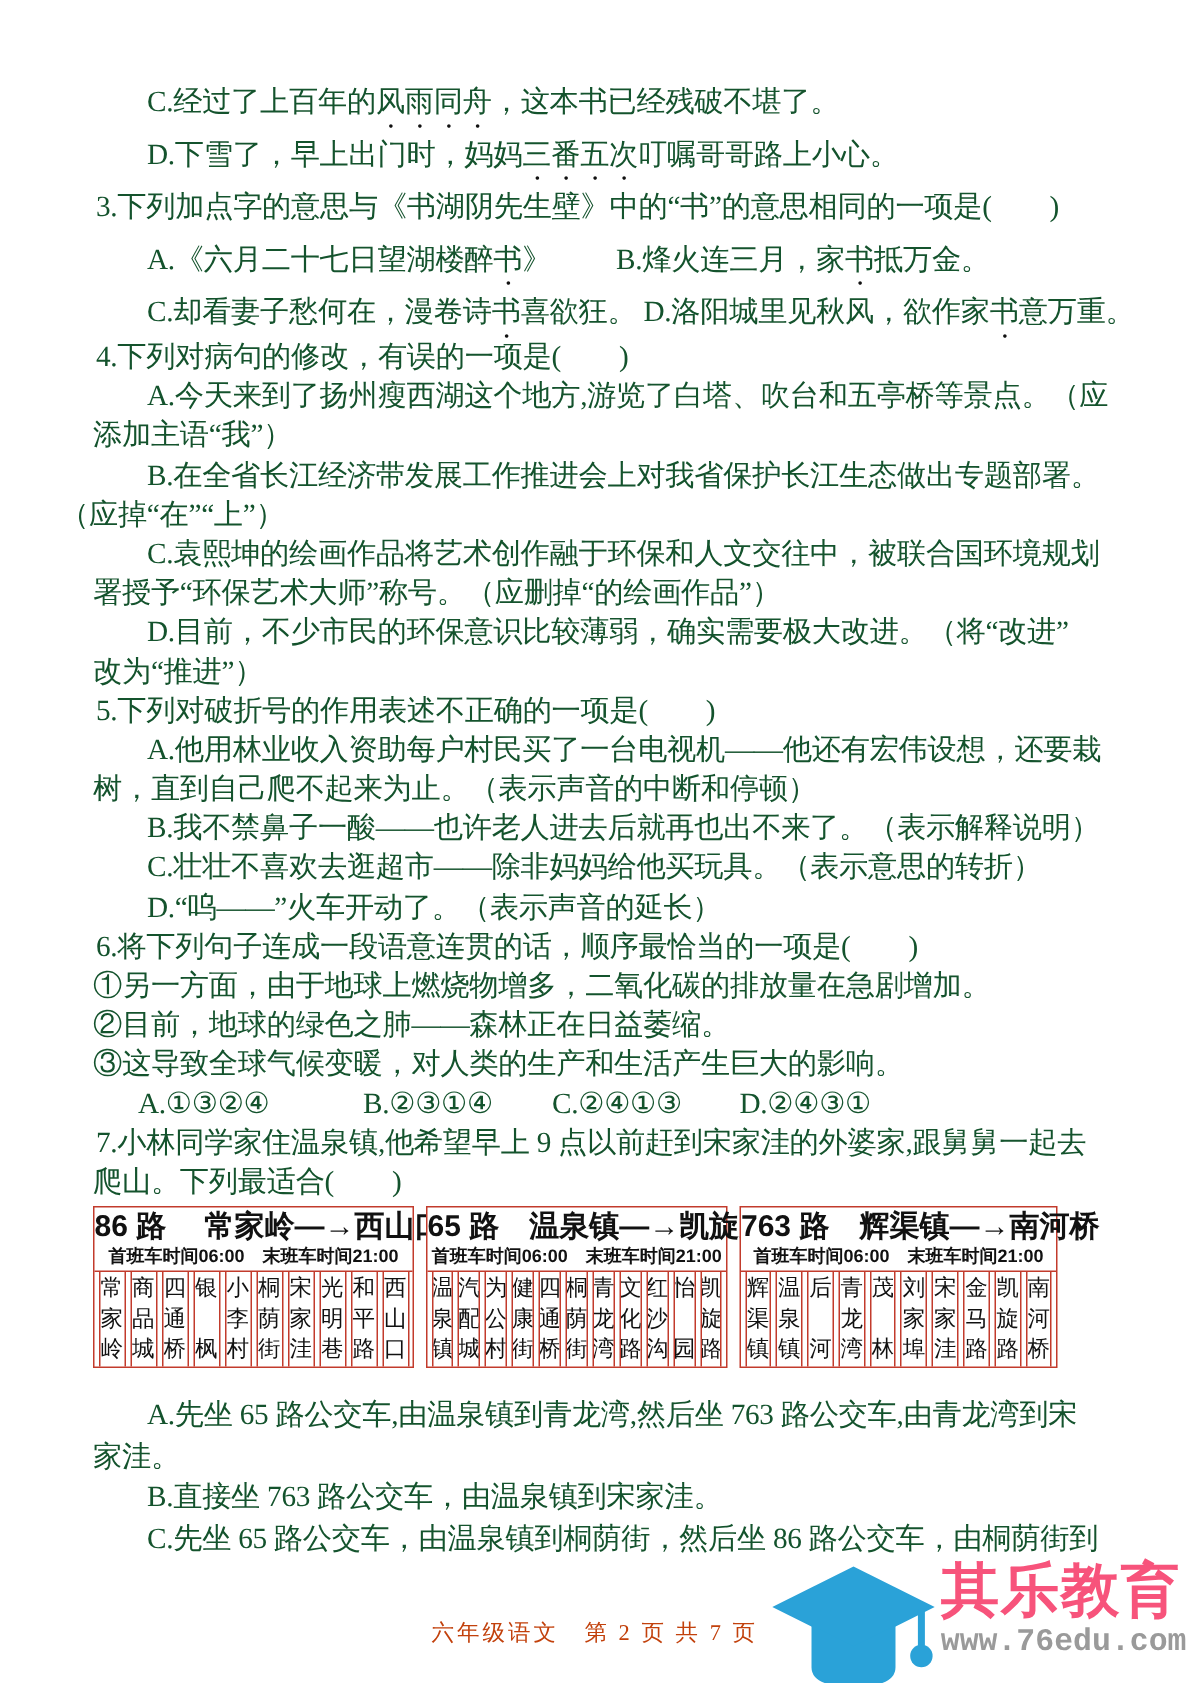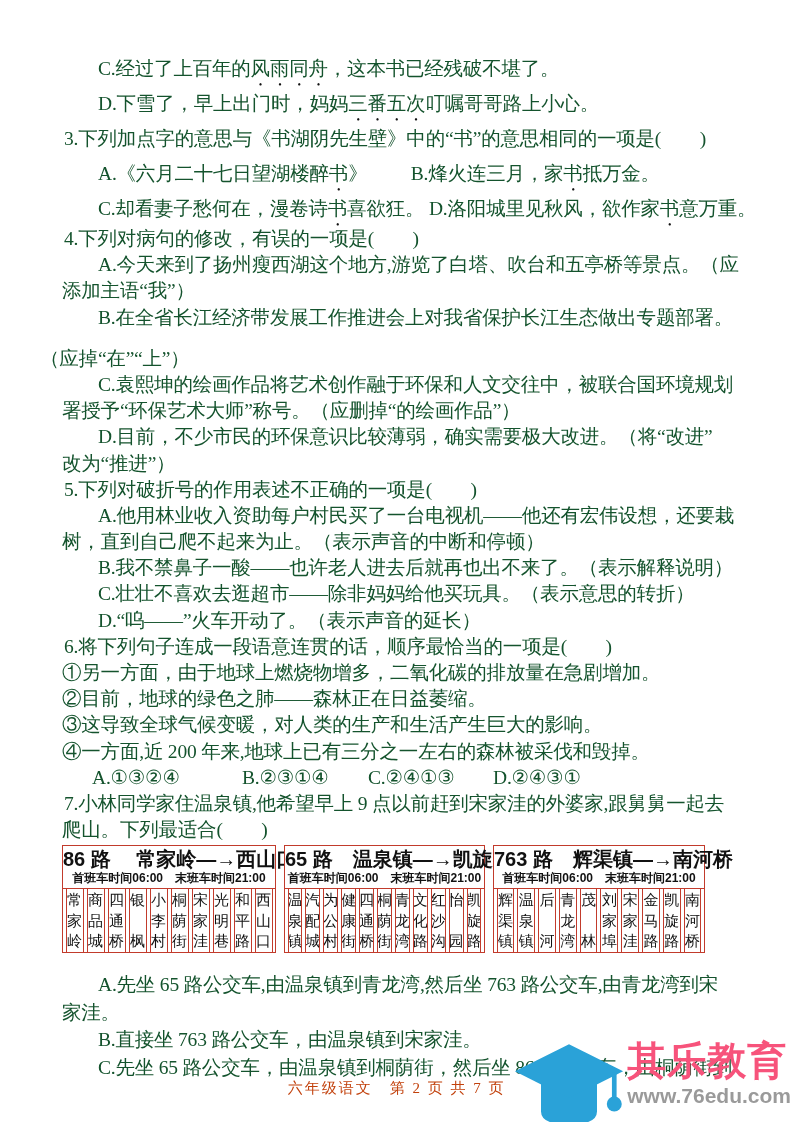--- a/index.html
+++ b/index.html
@@ -20,21 +20,21 @@
   #block-bottom .tline{line-height:27.5px;height:27.5px;}
   .tline{
     font-size:19.5px;
     letter-spacing:-0.2px;
     white-space:nowrap;
     color:#14532d;
   }
   .cls-q{padding-left:2px;}
   .cls-opt{padding-left:36px;}
   .cls-cont{padding-left:0;}
-  .cls-paren{margin-left:-22px;margin-top:15px;}
+  .cls-paren{margin-left:-22px;}
   .cls-optrow{display:flex;padding-left:30px;}
   .optitem{display:inline-block;}
   .optitem:nth-child(1){width:150px;}
   .optitem:nth-child(2){width:126px;}
   .optitem:nth-child(3){width:125px;}
   .em-dot{
     -webkit-text-emphasis:filled dot #111;
     -webkit-text-emphasis-position:under right;
     text-emphasis:filled dot #111;
     text-emphasis-position:under right;
@@ -92,21 +92,21 @@
     display:flex;align-items:flex-start;
   }
   #cap-icon{flex:0 0 auto;margin-top:4px;}
   #logo-text{margin-left:2px;}
   #brand{
     font-family:"Liberation Sans","DejaVu Sans",sans-serif;
     font-weight:bold;font-size:39px;line-height:46px;
     letter-spacing:1px;white-space:nowrap;
   }
   #brand-url{
-    font-family:Liberation Sans, sans-serif;
+    font-family:Liberation Mono, monospace;
     font-weight:bold;font-size:21px;line-height:24px;
     text-align:right;white-space:nowrap;padding-right:2px;
   }
 </style>
 </head>
 <body>
 
 <div id="paper">
 
   <div id="block-top" class="textcol">
@@ -130,21 +130,20 @@
       <div class="tline cls-q"><span>5.下列对破折号的作用表述不正确的一项是(　　)</span></div>
       <div class="tline cls-opt"><span>A.他用林业收入资助每户村民买了一台电视机——他还有宏伟设想，还要栽</span></div>
       <div class="tline cls-cont"><span>树，直到自己爬不起来为止。（表示声音的中断和停顿）</span></div>
       <div class="tline cls-opt"><span>B.我不禁鼻子一酸——也许老人进去后就再也出不来了。（表示解释说明）</span></div>
       <div class="tline cls-opt"><span>C.壮壮不喜欢去逛超市——除非妈妈给他买玩具。（表示意思的转折）</span></div>
       <div class="tline cls-opt"><span>D.“呜——”火车开动了。（表示声音的延长）</span></div>
       <div class="tline cls-q"><span>6.将下列句子连成一段语意连贯的话，顺序最恰当的一项是(　　)</span></div>
       <div class="tline cls-cont"><span>①另一方面，由于地球上燃烧物增多，二氧化碳的排放量在急剧增加。</span></div>
       <div class="tline cls-cont"><span>②目前，地球的绿色之肺——森林正在日益萎缩。</span></div>
       <div class="tline cls-cont"><span>③这导致全球气候变暖，对人类的生产和生活产生巨大的影响。</span></div>
-      <div class="tline cls-cont"><span>④一方面,近 200 年来,地球上已有三分之一左右的森林被采伐和毁掉。</span></div>
       <div class="tline cls-optrow">
         <span class="optitem">A.①③②④</span>
         <span class="optitem">B.②③①④</span>
         <span class="optitem">C.②④①③</span>
         <span class="optitem">D.②④③①</span>
       </div>
       <div class="tline cls-q"><span>7.小林同学家住温泉镇,他希望早上 9 点以前赶到宋家洼的外婆家,跟舅舅一起去</span></div>
       <div class="tline cls-cont"><span>爬山。下列最适合(　　)</span></div>
     </div>
 

